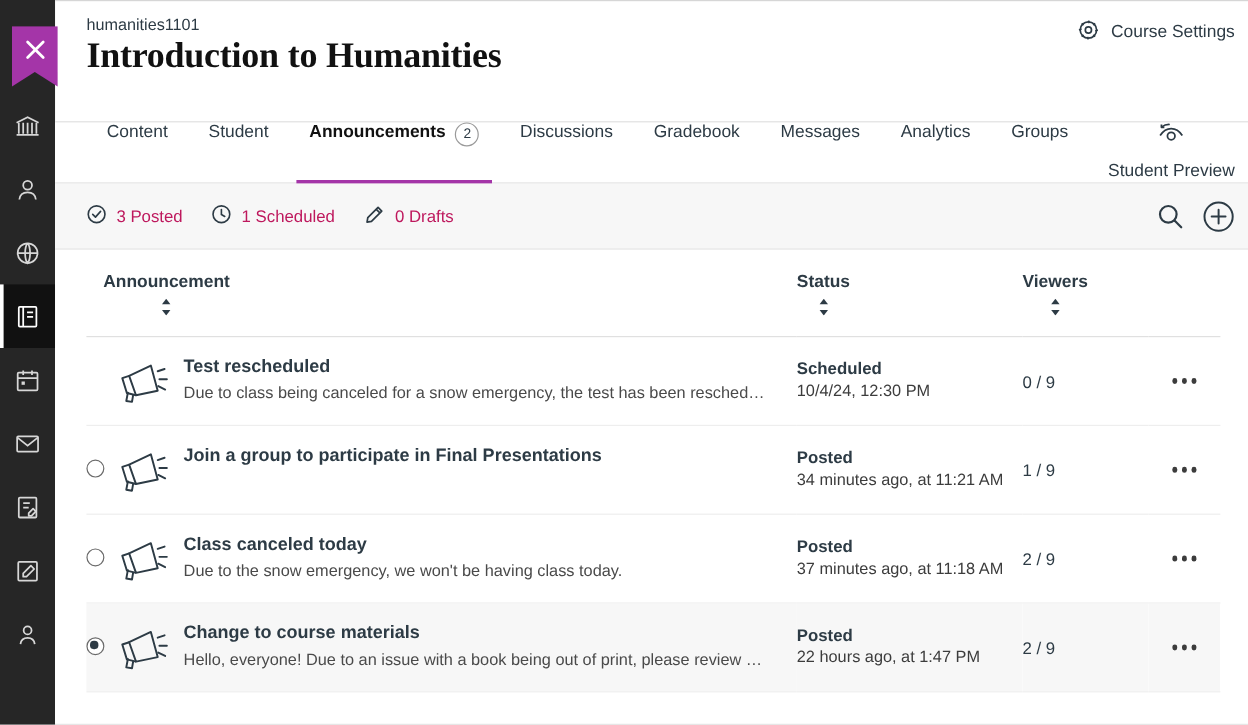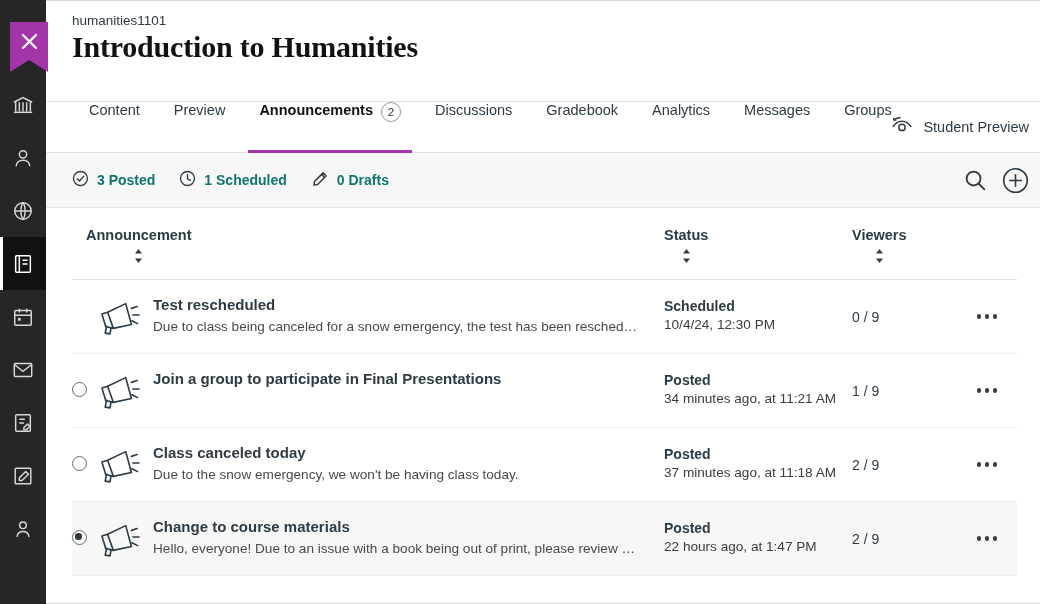--- a/index.html
+++ b/index.html
@@ -152,38 +152,38 @@
     color: #2d3b45;
     padding: 0 5px;
     background: #fff;
   }
   .student-preview {
     position: absolute;
     right: 14px; top: 0; bottom: 0;
     display: flex; align-items: center; gap: 9px;
     font-size: 14.5px;
     color: #2d3b45;
+    flex-direction: column;
   }
 
   
   .stats-row {
     height: 55px;
     flex: 0 0 55px;
     background: #f7f7f7;
     border-bottom: 1px solid #e6e6e6;
     display: flex;
     align-items: center;
     padding: 0 14px 0 26px;
     position: relative;
   }
   .stat {
     display: flex; align-items: center; gap: 8px;
-    font-size: 14px; color: #0f766e;
+    font-size: 14px; color: #be185d;
     margin-right: 24px;
-    font-weight: bold;
   }
   .stats-actions {
     position: absolute; right: 14px; top: 0; bottom: 0;
     display: flex; align-items: center; gap: 14px;
   }
   .icon-btn { display: flex; align-items: center; justify-content: center; color:#2d3b45; }
 
   
   .table-wrap {
     flex: 1 1 auto;
@@ -343,44 +343,55 @@
 
     </div>
   </div>
 
   <div class="main">
 
     <div class="course-header">
       <div class="course-code">humanities1101</div>
       <h1 class="course-title">Introduction to Humanities</h1>
 
+      <div class="course-settings">
+        <span>
+          <svg width="20" height="20" viewBox="0 0 24 24" fill="none" stroke="#2d3b45" stroke-width="1.7">
+            <circle cx="12" cy="12" r="3.1"></circle>
+            <path d="M12 2.6 L13 5.1 M12 21.4 L11 18.9 M2.6 12 L5.1 11 M21.4 12 L18.9 13
+                     M5.3 5.3 L7.2 7.2 M18.7 18.7 L16.8 16.8 M18.7 5.3 L16.8 7.2 M5.3 18.7 L7.2 16.8"></path>
+            <circle cx="12" cy="12" r="8.2"></circle>
+          </svg>
+        </span>
+        <span class="label">Course Settings</span>
+      </div>
     </div>
 
     <div class="nav-row">
       <div class="tab">
         <span>Content</span>
       </div>
       <div class="tab">
-        <span>Preview</span>
+        <span>Student</span>
       </div>
       <div class="tab active">
         <span>Announcements</span>
         <span class="tab-badge">2</span>
       </div>
       <div class="tab">
         <span>Discussions</span>
       </div>
       <div class="tab">
         <span>Gradebook</span>
       </div>
       <div class="tab">
+        <span>Messages</span>
+      </div>
+      <div class="tab">
         <span>Analytics</span>
-      </div>
-      <div class="tab">
-        <span>Messages</span>
       </div>
       <div class="tab">
         <span>Groups</span>
       </div>
 
       <div class="student-preview">
         <span>
           <svg width="24" height="20" viewBox="0 0 26 20" fill="none" stroke="#2d3b45" stroke-width="1.6">
             <path d="M3 11 C6 6.5 10 4.8 13 4.8 C16 4.8 20 6.5 23 11"></path>
             <circle cx="13" cy="11.5" r="3.4"></circle>

